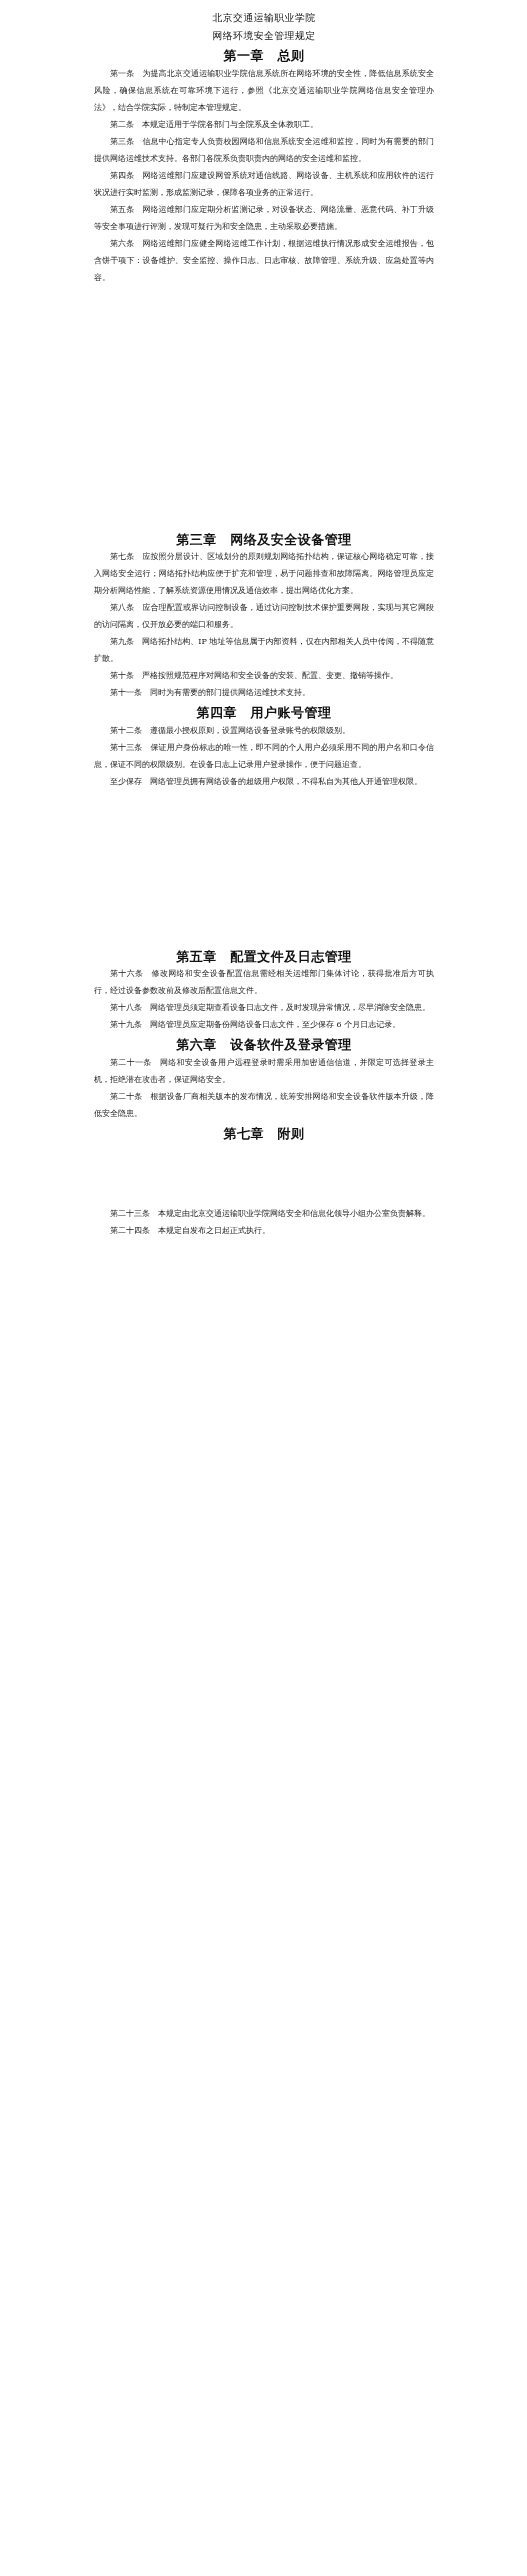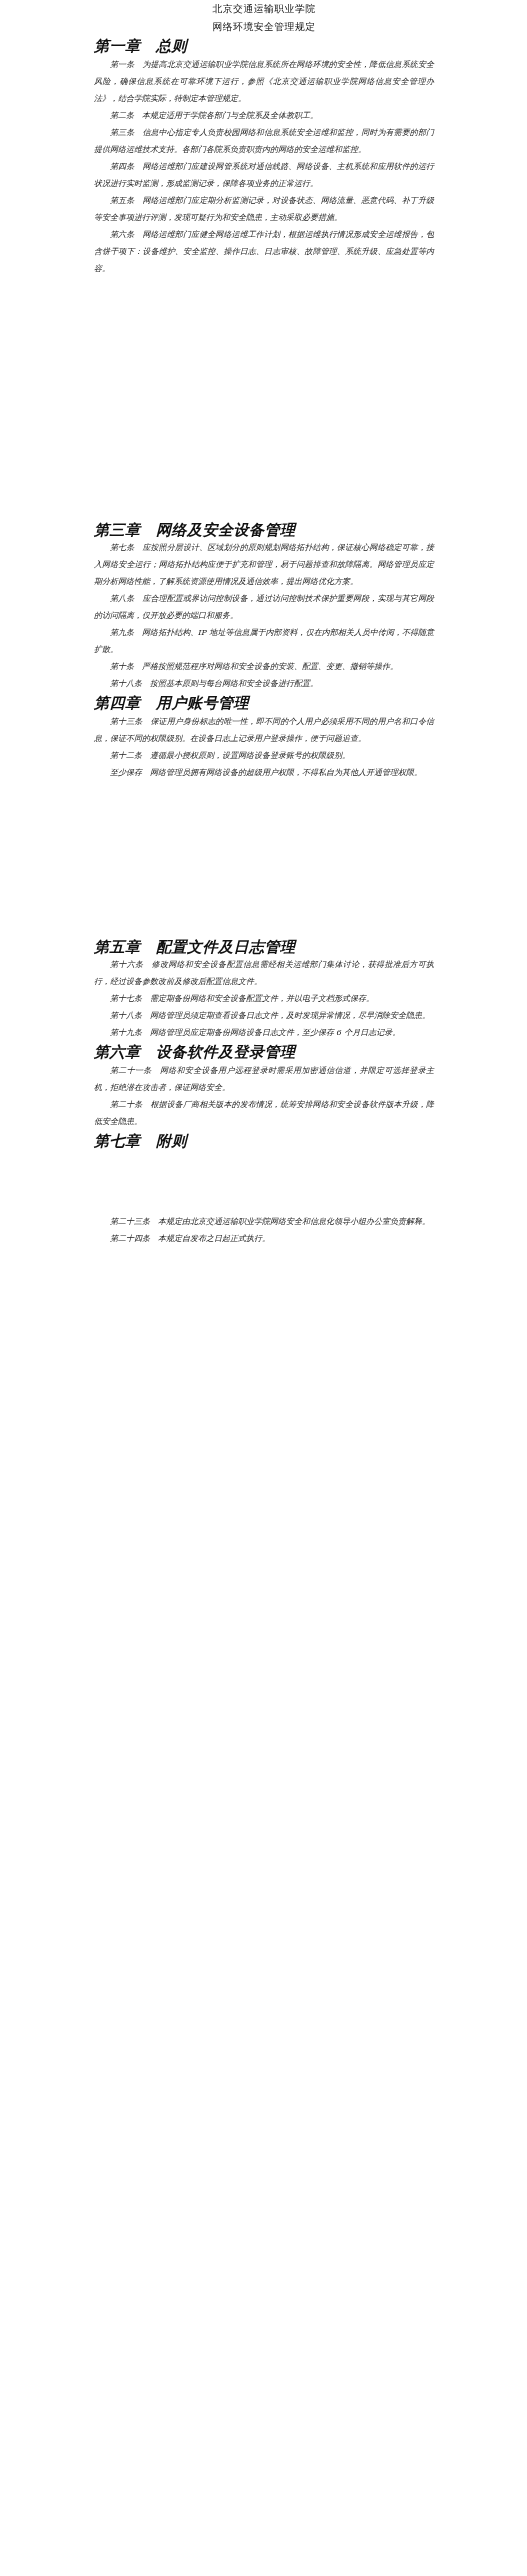--- a/index.html
+++ b/index.html
@@ -14,51 +14,50 @@
     color: #1a1a1a;
   }
   .page {
     position: relative;
     width: 528px;
     height: 2985px;
     box-sizing: border-box;
   }
   .doc-body {
     width: 340px;
-    margin: 0 auto;
+    margin: 9px auto;
   }
   .doc-title {
     text-align: center;
     font-family: "DejaVu Serif", "Liberation Serif", serif;
     font-size: 9.8px;
     line-height: 17.5px;
     letter-spacing: 0.5px;
     color: #111111;
     font-weight: 400;
   }
   .chapter {
+    text-align: center;
     font-family: "DejaVu Serif", "Liberation Serif", serif;
-    font-size: 15px;
+    font-size: 13px;
     line-height: 17.5px;
     letter-spacing: 0.5px;
     font-weight: 700;
     color: #111111;
     margin-top: 3.1px;
-    font-style: italic;
   }
   .para {
     font-family: "DejaVu Serif", "Liberation Serif", serif;
     font-size: 8px;
     line-height: 17px;
     text-align: justify;
     text-justify: inter-ideograph;
     text-indent: 2em;
     color: #1a1a1a;
     margin: 0;
-    font-style: italic;
   }
   .spacer-lg { height: 242px; }
   .spacer-md { height: 155px; }
   .spacer-sm { height: 62px; }
 </style>
 </head>
 <body>
 
 <div class="page">
   <div class="doc-body">
@@ -75,33 +74,32 @@
     <p class="para">第五条　网络运维部门应定期分析监测记录，对设备状态、网络流量、恶意代码、补丁升级等安全事项进行评测，发现可疑行为和安全隐患，主动采取必要措施。</p>
     <p class="para">第六条　网络运维部门应健全网络运维工作计划，根据运维执行情况形成安全运维报告，包含饼干项下：设备维护、安全监控、操作日志、日志审核、故障管理、系统升级、应急处置等内容。</p>
 
     <div class="spacer-lg"></div>
 
     <div class="chapter">第三章　网络及安全设备管理</div>
     <p class="para">第七条　应按照分层设计、区域划分的原则规划网络拓扑结构，保证核心网络稳定可靠，接入网络安全运行；网络拓扑结构应便于扩充和管理，易于问题排查和故障隔离。网络管理员应定期分析网络性能，了解系统资源使用情况及通信效率，提出网络优化方案。</p>
     <p class="para">第八条　应合理配置或界访问控制设备，通过访问控制技术保护重要网段，实现与其它网段的访问隔离，仅开放必要的端口和服务。</p>
     <p class="para">第九条　网络拓扑结构、IP 地址等信息属于内部资料，仅在内部相关人员中传阅，不得随意扩散。</p>
     <p class="para">第十条　严格按照规范程序对网络和安全设备的安装、配置、变更、撤销等操作。</p>
-    <p class="para">第十八条　按照基本原则与每台网络和安全设备进行配置。</p>
+    <p class="para">第十一条　同时为有需要的部门提供网络运维技术支持。</p>
 
     <div class="chapter">第四章　用户账号管理</div>
+    <p class="para">第十二条　遵循最小授权原则，设置网络设备登录账号的权限级别。</p>
     <p class="para">第十三条　保证用户身份标志的唯一性，即不同的个人用户必须采用不同的用户名和口令信息，保证不同的权限级别。在设备日志上记录用户登录操作，便于问题追查。</p>
-    <p class="para">第十二条　遵循最小授权原则，设置网络设备登录账号的权限级别。</p>
     <p class="para">至少保存　网络管理员拥有网络设备的超级用户权限，不得私自为其他人开通管理权限。</p>
 
     <div class="spacer-md"></div>
 
 
     <div class="chapter">第五章　配置文件及日志管理</div>
     <p class="para">第十六条　修改网络和安全设备配置信息需经相关运维部门集体讨论，获得批准后方可执行，经过设备参数改前及修改后配置信息文件。</p>
-    <p class="para">第十七条　需定期备份网络和安全设备配置文件，并以电子文档形式保存。</p>
     <p class="para">第十八条　网络管理员须定期查看设备日志文件，及时发现异常情况，尽早消除安全隐患。</p>
     <p class="para">第十九条　网络管理员应定期备份网络设备日志文件，至少保存 6 个月日志记录。</p>
 
     <div class="chapter">第六章　设备软件及登录管理</div>
     <p class="para">第二十一条　网络和安全设备用户远程登录时需采用加密通信信道，并限定可选择登录主机，拒绝潜在攻击者，保证网络安全。</p>
     <p class="para">第二十条　根据设备厂商相关版本的发布情况，统筹安排网络和安全设备软件版本升级，降低安全隐患。</p>
 
     <div class="chapter">第七章　附则</div>
 
     <div class="spacer-sm"></div>

